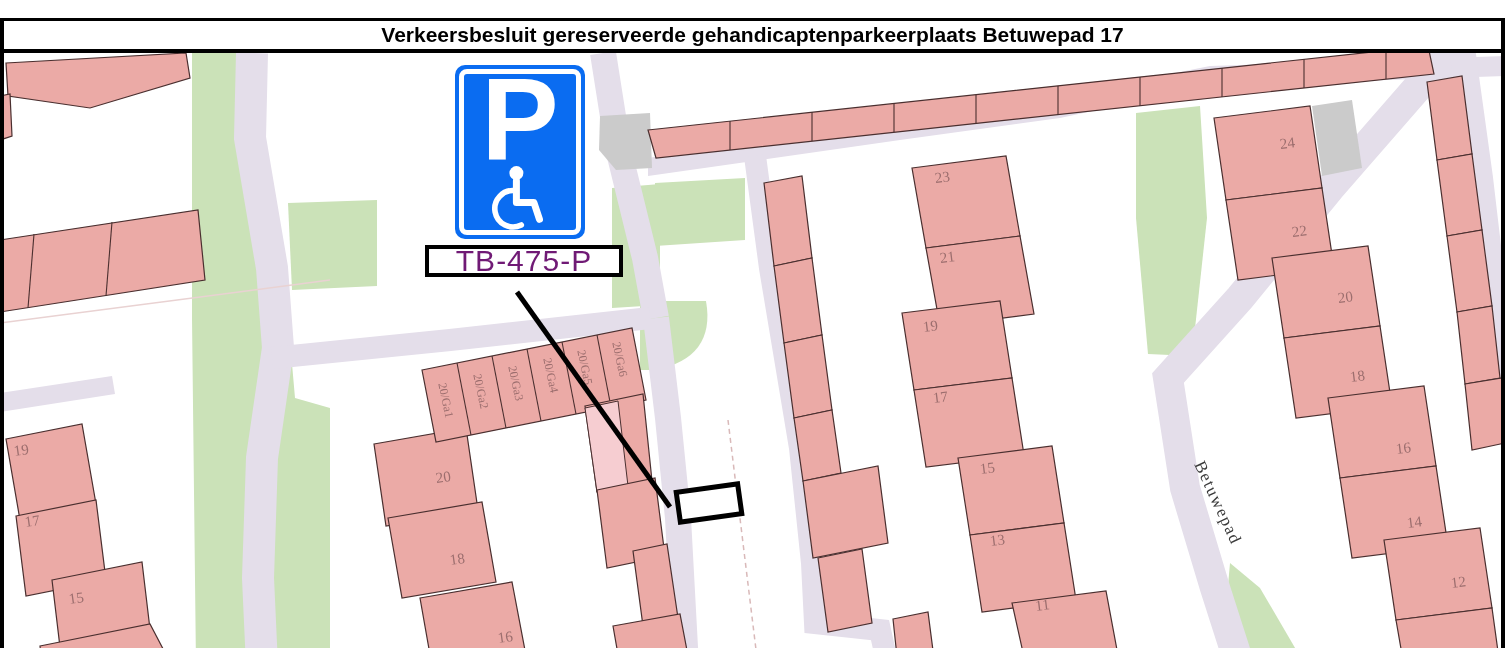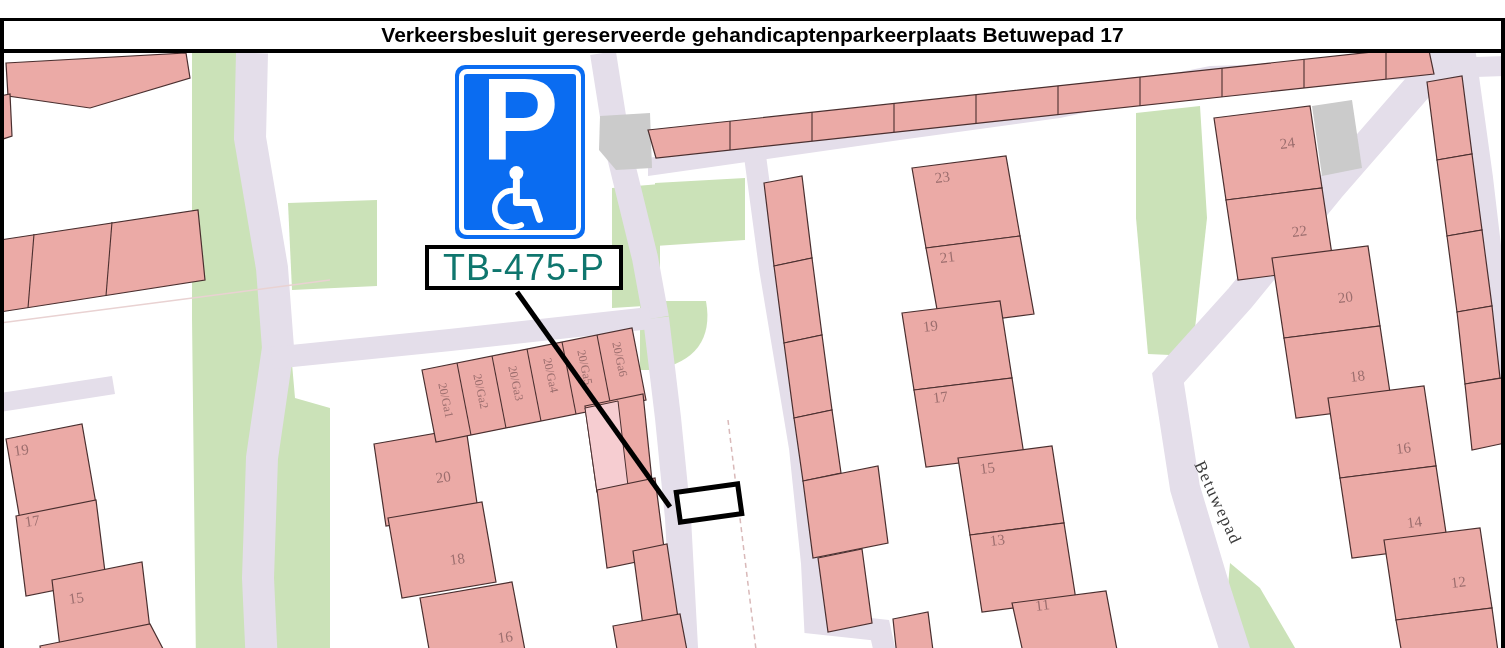--- a/index.html
+++ b/index.html
@@ -33,23 +33,23 @@
 
   
   .psign{position:absolute;left:455px;top:47px;width:130px;height:174px;background:#0a6cf1;
          border-radius:10px;}
   .psign-inner{position:absolute;inset:4px;border:5px solid #fff;border-radius:8px;}
   .pletter{position:absolute;top:-6px;left:0;right:0;text-align:center;font-size:116px;
            font-weight:700;color:#fff;line-height:1.05;font-family:"Liberation Sans",sans-serif;}
   .wheelchair{position:absolute;left:31px;top:99px;}
 
   
-  .tbbox{position:absolute;left:425px;top:227px;width:198px;height:45px;background:#fff;
+  .tbbox{position:absolute;left:425px;top:227px;width:198px;height:32px;background:#fff;
          border:4px solid #000;box-sizing:border-box;display:flex;align-items:center;
-         justify-content:center;font-size:36px;color:#0f766e;letter-spacing:1px;}
+         justify-content:center;font-size:30px;color:#701a75;letter-spacing:1px;}
 </style>
 </head>
 <body>
 
 <div class="stage">
 
   <div class="titlebar">Verkeersbesluit gereserveerde gehandicaptenparkeerplaats Betuwepad 17</div>
   <div class="title-sep"></div>
 
   <svg id="map-svg" viewBox="0 35 1505 604" xmlns="http://www.w3.org/2000/svg">

